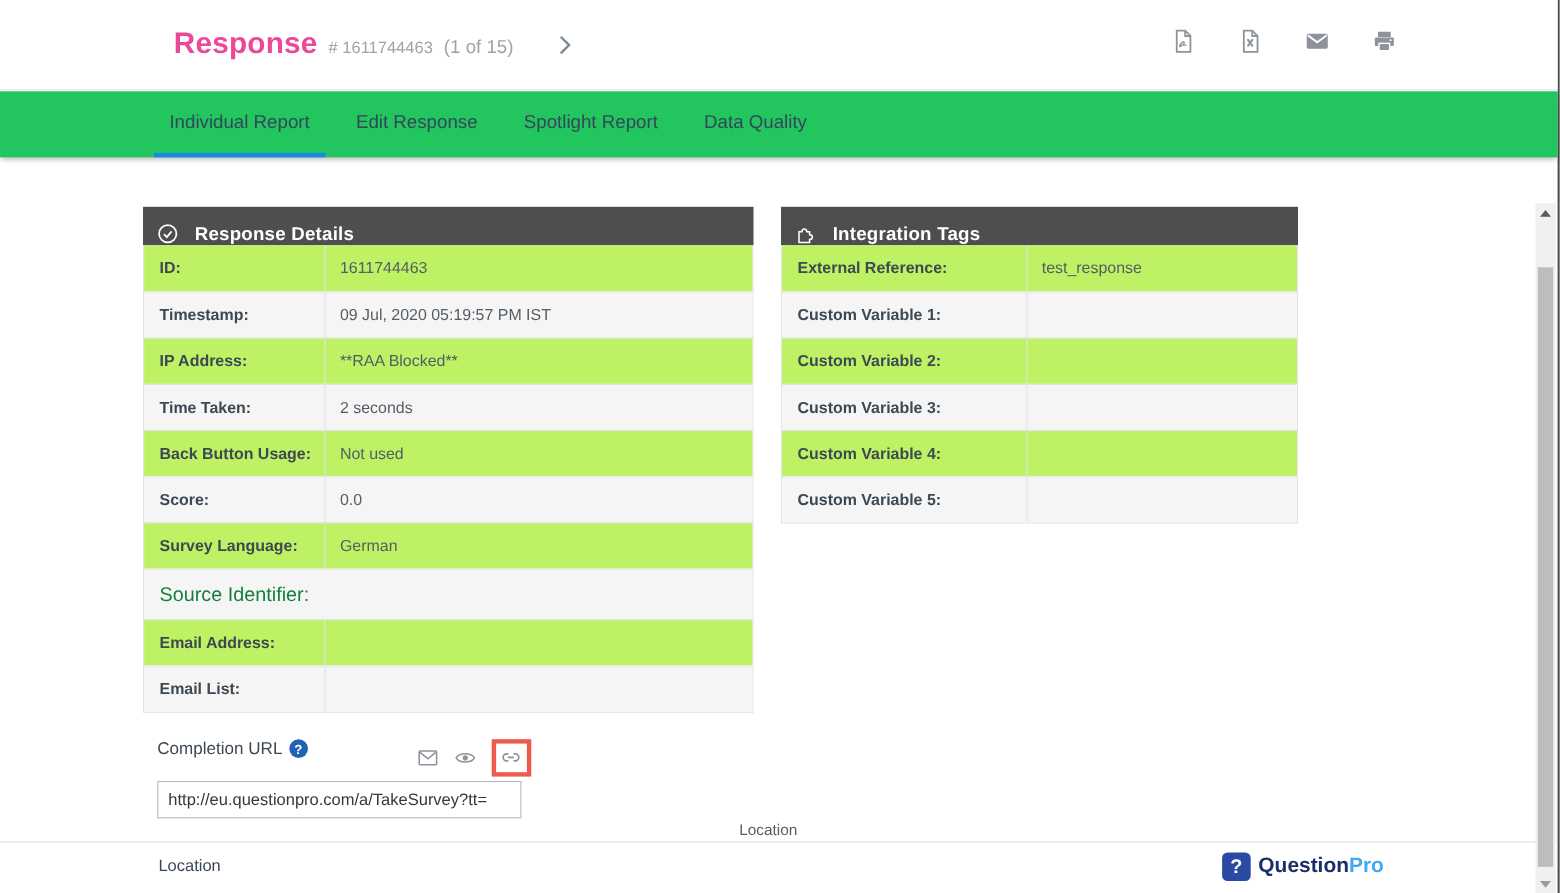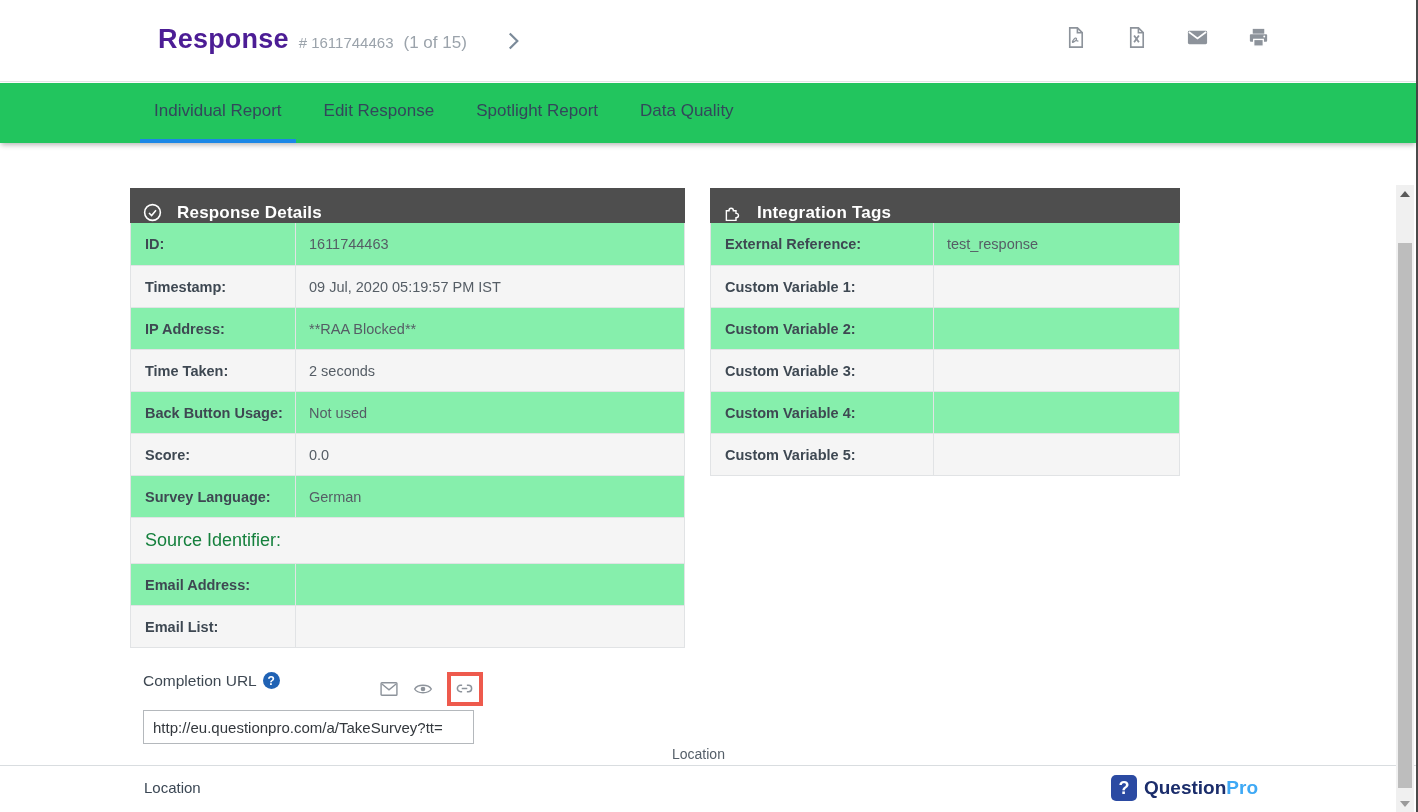--- a/index.html
+++ b/index.html
@@ -3,42 +3,42 @@
 <meta charset="utf-8">
 <style>
   * { margin:0; padding:0; box-sizing:border-box; }
   html,body { width:1418px; height:812px; }
   body { font-family:"Liberation Sans", sans-serif; background:#ffffff; position:relative; overflow:hidden; color:#3e4852; }
   .page { position:absolute; inset:0; border-right:2px solid #4a4a4a; }
 
   
   .topbar { position:absolute; left:0; top:0; width:100%; height:82px; background:#fff; border-bottom:1px solid #e4e6e8; }
   .title-wrap { position:absolute; left:158px; top:24px; display:flex; align-items:baseline; gap:10px; }
-  .page-title { font-size:27px; font-weight:700; color:#4c1d95; letter-spacing:.2px; }
+  .page-title { font-size:27px; font-weight:700; color:#ec4899; letter-spacing:.2px; }
   .resp-id { font-size:15px; color:#9ba3ab; font-weight:400; }
   .resp-count { font-size:17px; color:#9ba3ab; }
   .next-btn { position:absolute; left:500px; top:28px; width:26px; height:26px; color:#7b8a99; cursor:pointer; }
   .top-icons { position:absolute; right:146px; top:26px; display:flex; gap:38px; color:#8d939b; }
   .top-icons .ticon { width:23px; height:23px; cursor:pointer; }
 
   
   .tabbar { position:absolute; left:0; top:83px; width:100%; height:60px; background:#22c55e;
             box-shadow:0 3px 5px -1px rgba(0,0,0,.28); display:flex; align-items:stretch; padding-left:140px; }
   .tab { display:flex; align-items:center; padding:0 14px; margin-right:14px; font-size:17px; color:#33475b; cursor:pointer; border-bottom:4px solid transparent; }
   .tab.active { border-bottom-color:#1b87e6; }
 
   
   .panel { position:absolute; top:188px; }
   .panel-left  { left:130px; width:555px; }
   .panel-right { left:710px; width:470px; }
   .panel-head { height:35px; background:#4e4e4e; color:#fff; display:flex; align-items:flex-end; padding-left:12px; gap:14px; }
   .panel-head .hicon { width:21px; height:21px; flex:0 0 auto; }
   .panel-title { font-size:17px; font-weight:700; letter-spacing:.2px; }
   .tbl { border:1px solid #e1e3e5; border-top:none; }
-  .trow { display:flex; min-height:42px; border-top:1px solid #e1e3e5; background:#86efac; }
+  .trow { display:flex; min-height:42px; border-top:1px solid #e1e3e5; background:#bef264; }
   .trow:first-child { border-top:none; }
   .trow.alt { background:#f5f5f5; }
   .tlabel { flex:0 0 165px; display:flex; align-items:center; padding-left:14px; font-weight:700; font-size:14.5px; color:#3e4852; border-right:1px solid #e1e3e5; }
   .panel-right .tlabel { flex:0 0 223px; }
   .tvalue { flex:1; display:flex; align-items:center; padding-left:13px; font-size:14.5px; color:#555d65; }
   .trow.section { min-height:46px; }
   .trow.section .sec-label { display:flex; align-items:center; padding-left:14px; font-size:18px; font-weight:400; color:#15803d; }
 
   
   .completion { position:absolute; left:143px; top:672px; width:340px; }

